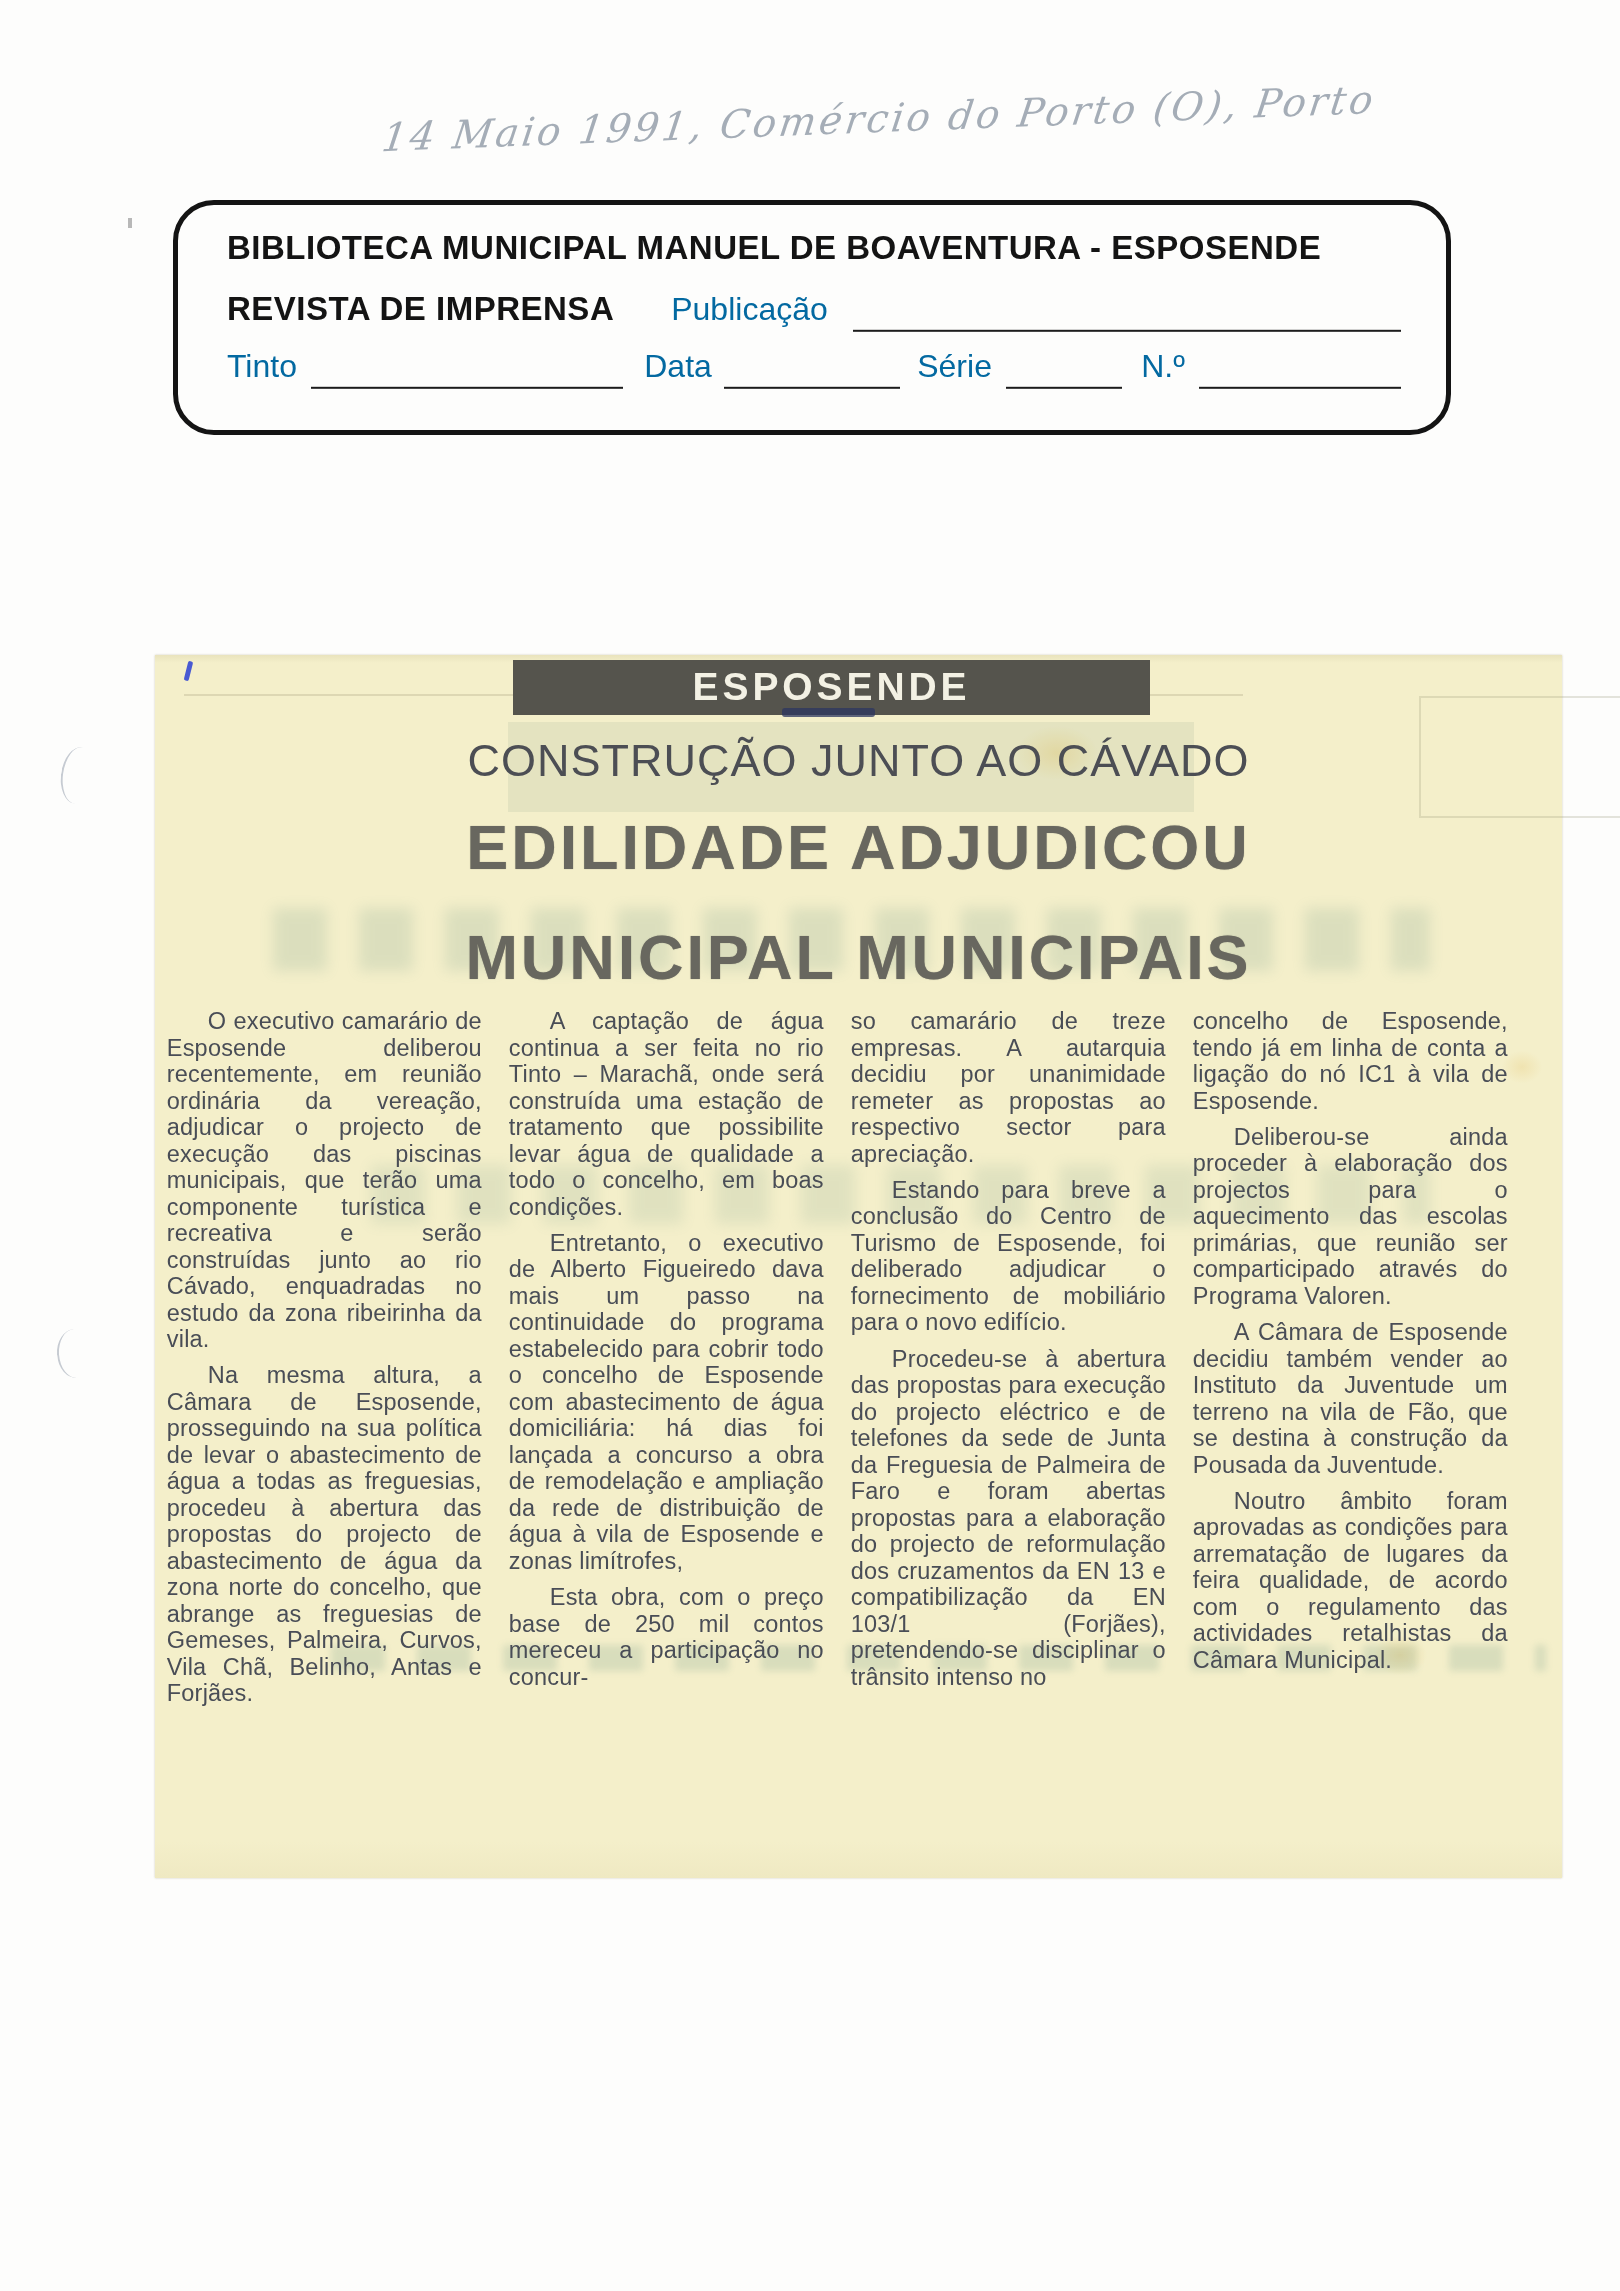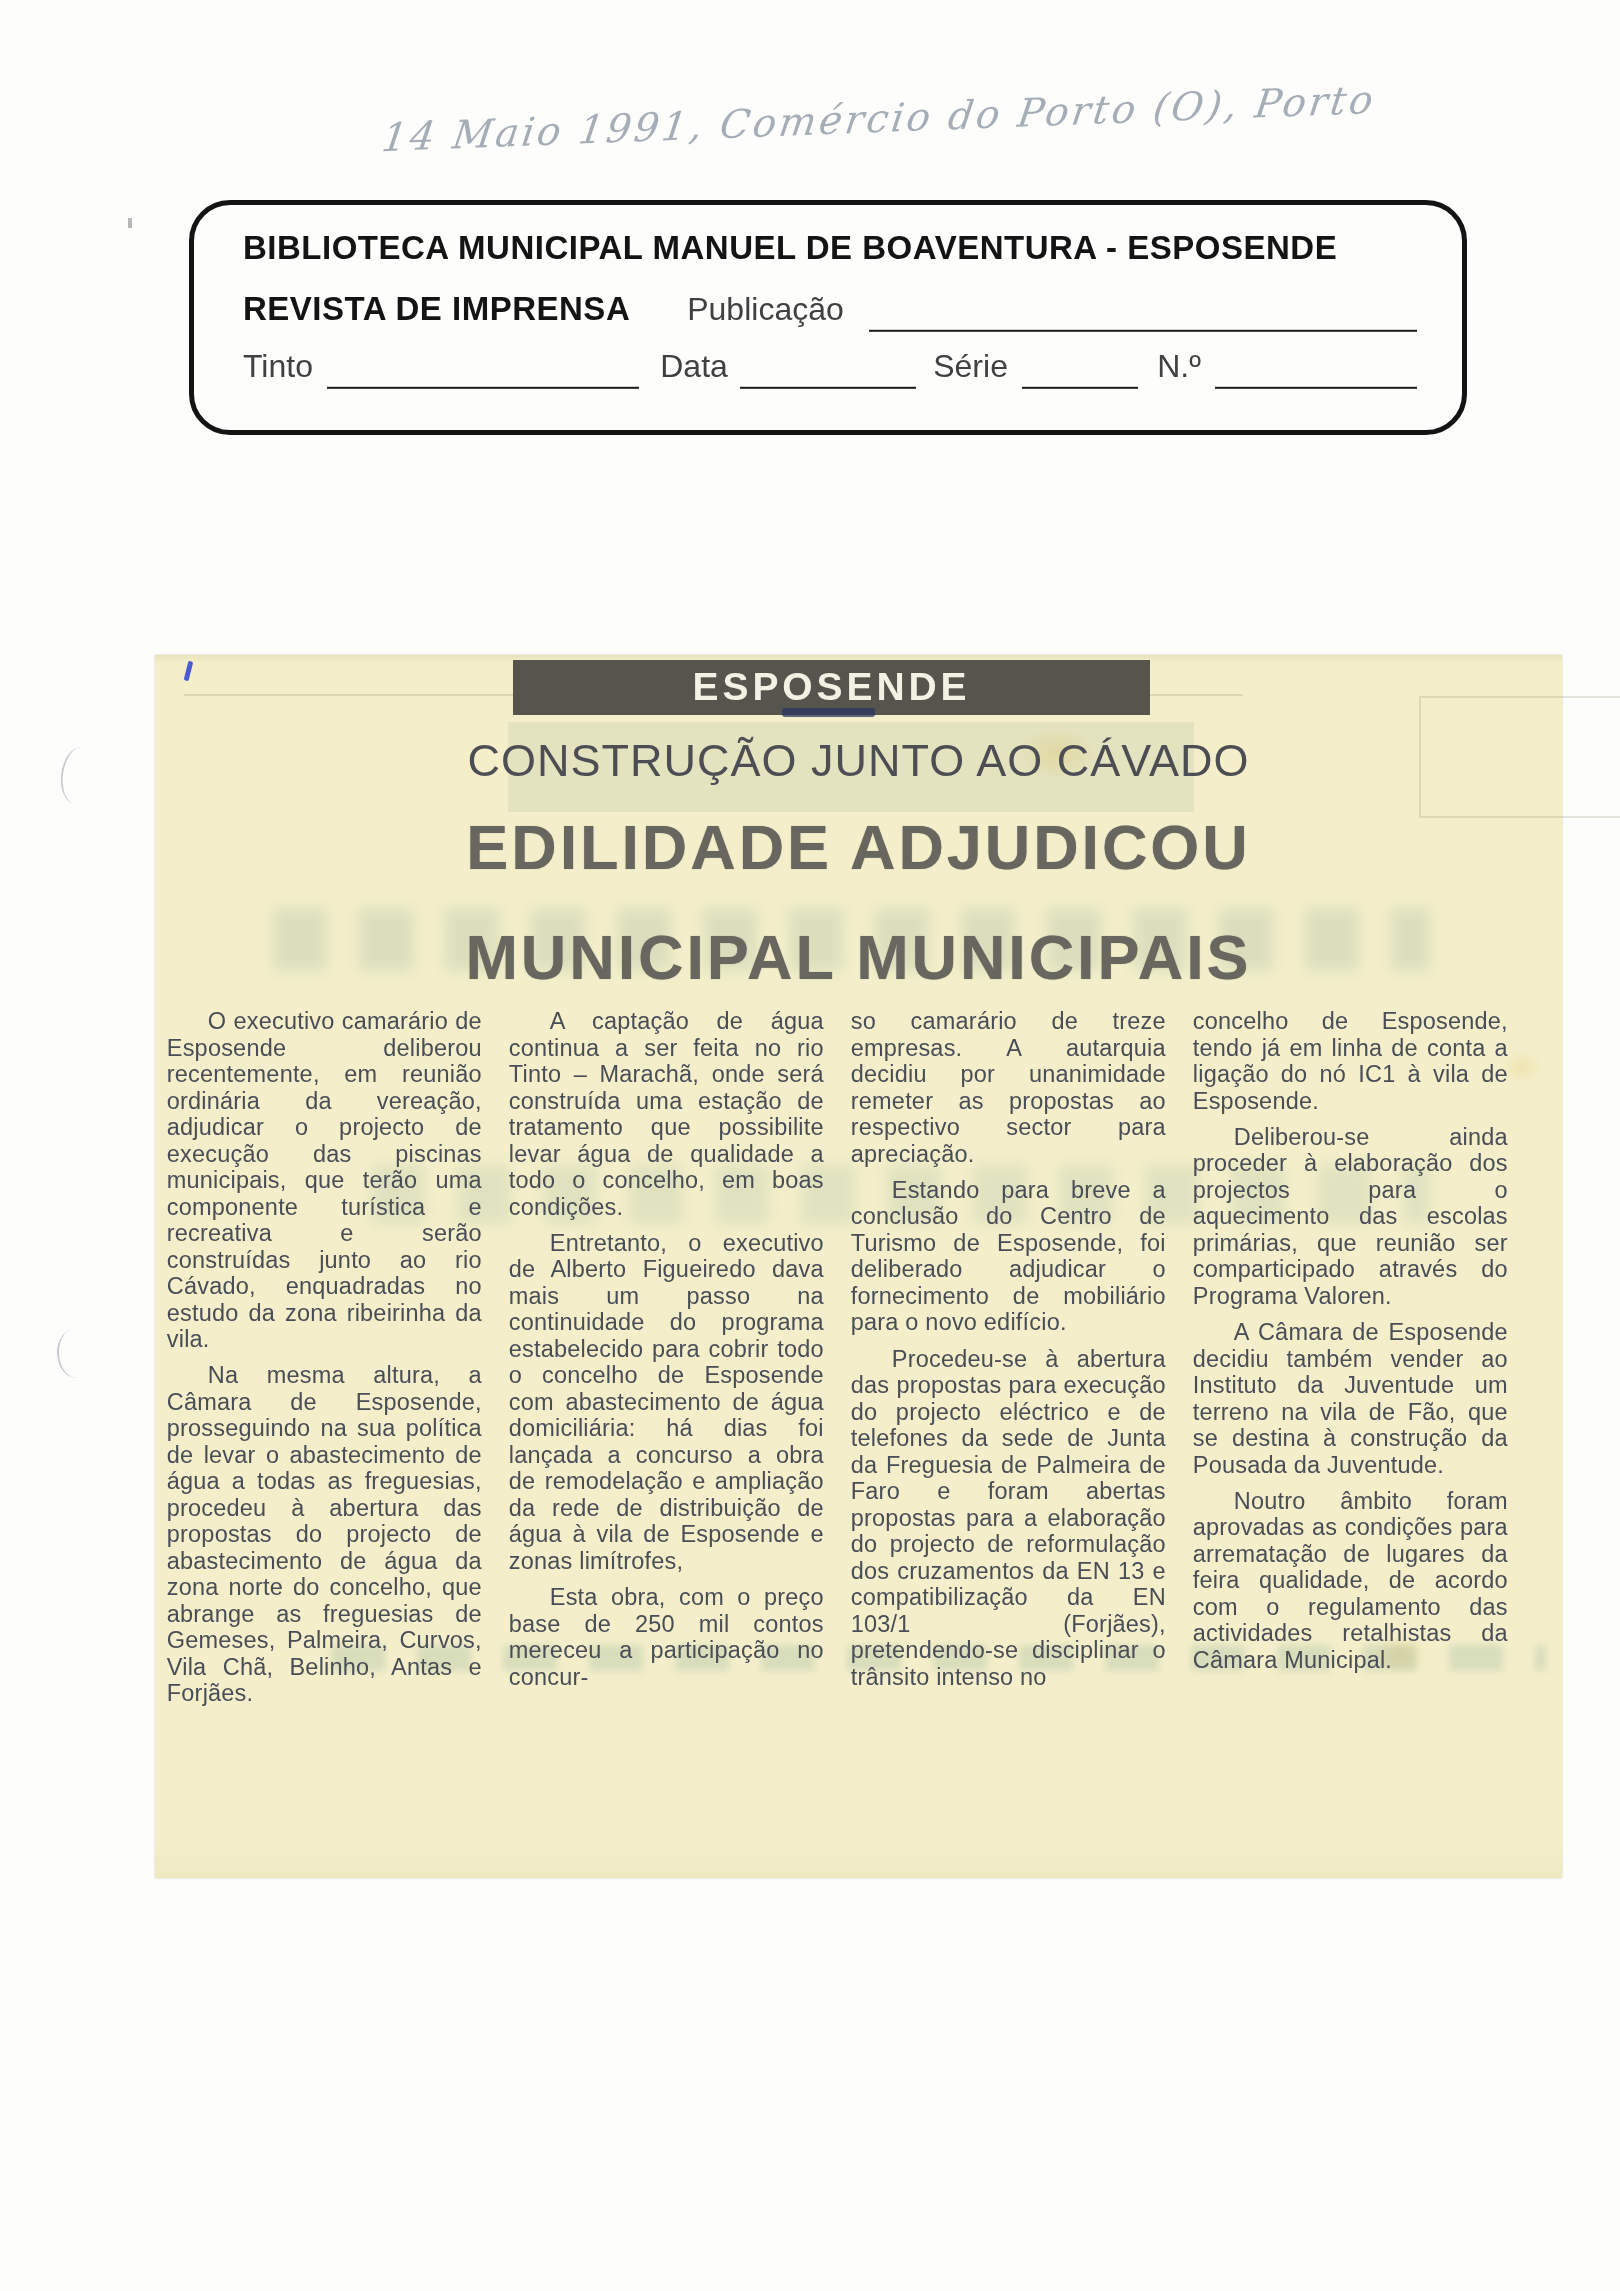--- a/index.html
+++ b/index.html
@@ -9,30 +9,30 @@
   }
   
   .handwritten{
     position:absolute;left:382px;top:94px;width:1098px;
     font-family:"DejaVu Serif",serif;font-style:italic;
     font-size:39px;color:#96a0ab;letter-spacing:2.9px;white-space:nowrap;
     transform:rotate(-2.2deg) skewX(-10deg);opacity:.85;
   }
   
   .stampbox{
-    position:absolute;left:189px;top:200px;width:1278px;height:235px;
+    position:absolute;left:173px;top:200px;width:1278px;height:235px;
     border:5.9px solid #141414;border-radius:41px;box-sizing:border-box;
     padding:23.5px 45px 17.6px 49px;background:transparent;color:#141414;
   }
   .stamp-title{font-size:33px;font-weight:bold;letter-spacing:0.5px;white-space:nowrap;}
   .stamp-row{display:flex;align-items:baseline;white-space:nowrap;}
   .stamp-row.r2{margin-top:23.5px;}
   .stamp-row.r3{margin-top:19.6px;}
   .stamp-strong{font-size:33px;font-weight:bold;letter-spacing:0.5px;}
-  .stamp-label{font-size:32px;font-weight:normal;color:#404040;}
+  .stamp-label{font-size:32px;font-weight:normal;color:#0369a1;}
   .rule{border-bottom:2.9px solid #1c1c1c;transform:translateY(11.8px);display:inline-block;}
   
   .clipping{
     position:absolute;left:155px;top:655px;width:1407px;height:1223px;
     background:
       radial-gradient(59px 39px at 902px 98px, rgba(233,196,90,.35), rgba(233,196,90,0) 70%),
       radial-gradient(39px 29px at 1245px 1000px, rgba(230,190,95,.30), rgba(230,190,95,0) 70%),
       radial-gradient(29px 23.5px at 1367px 412px, rgba(228,192,100,.25), rgba(228,192,100,0) 70%),
       linear-gradient(180deg,#e9e3bd 0px,#f4efca 7.8px,#f4efca 97%,#efe9c2 100%);
     box-shadow:0 0 2px rgba(120,110,70,.35);

